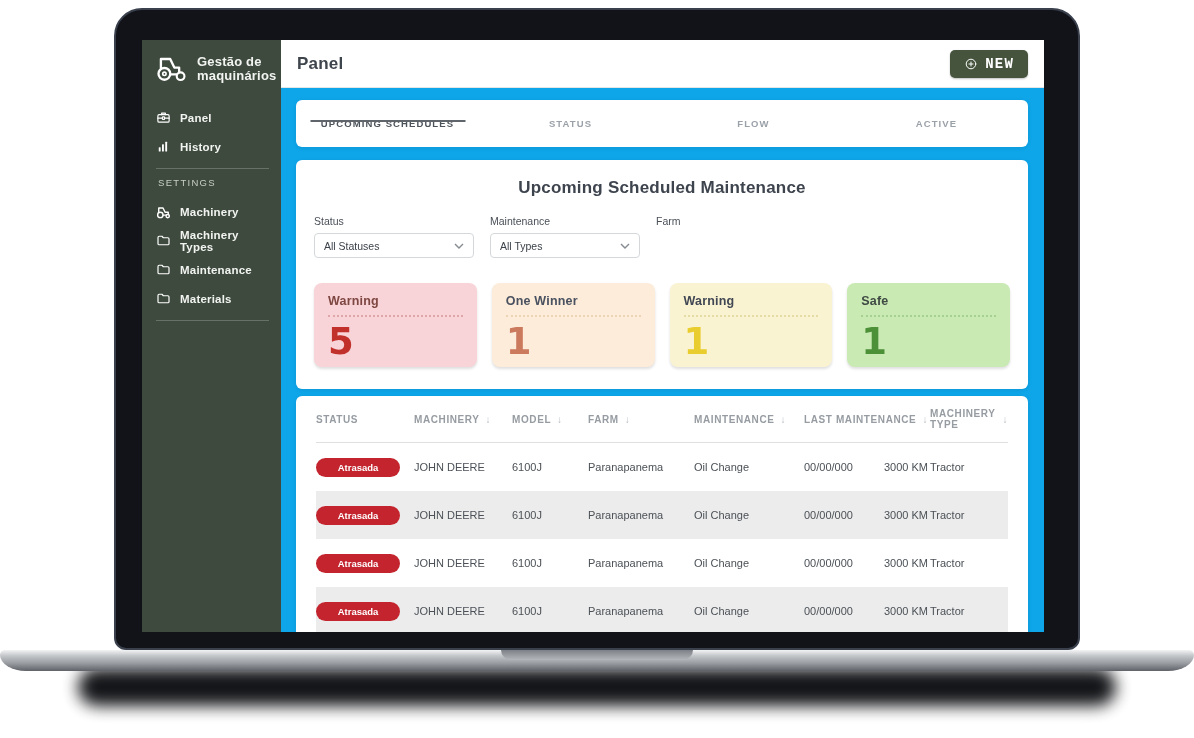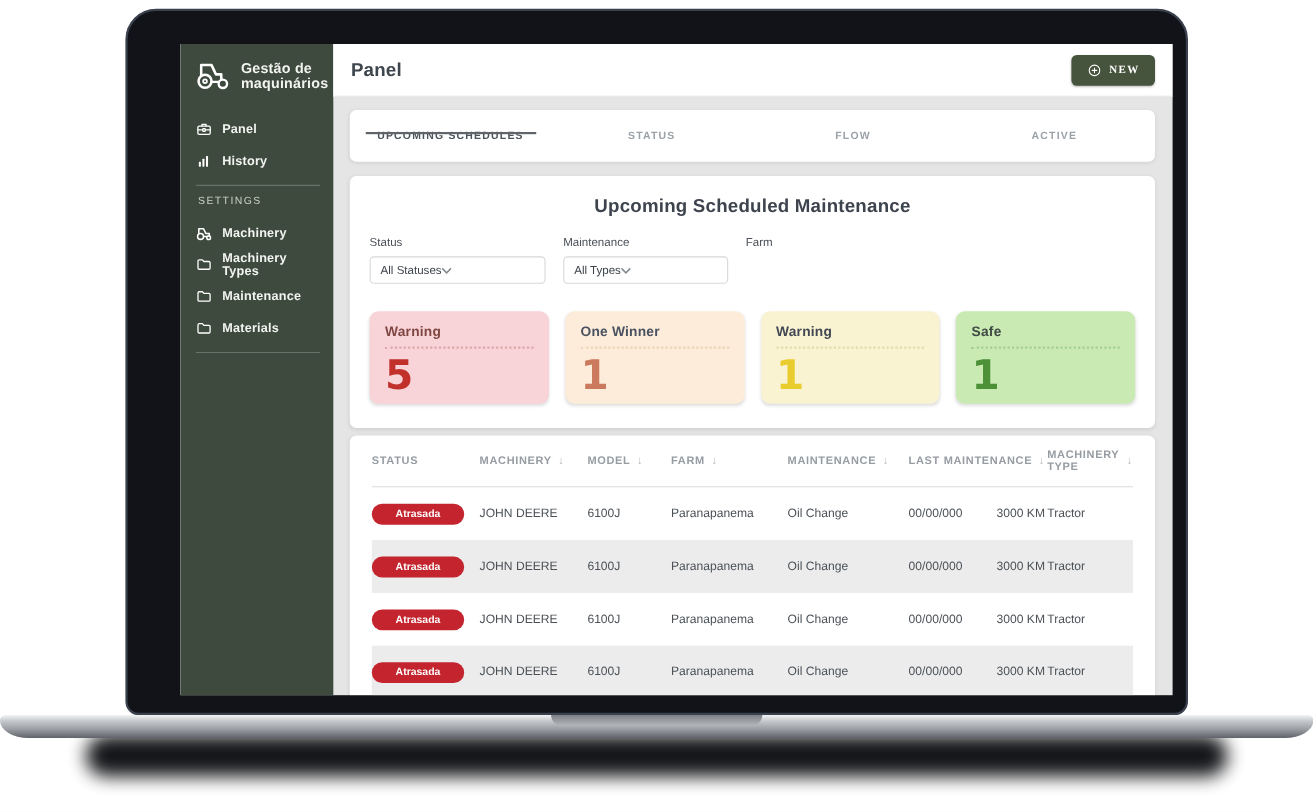--- a/index.html
+++ b/index.html
@@ -14,65 +14,65 @@
                  background:linear-gradient(180deg,#f2f3f4 0%,#c3c6c9 28%,#9a9da2 62%,#5f6268 100%);
                  border-radius:5px 5px 26px 26px / 5px 5px 16px 16px; }
   .deck-notch { position:absolute; left:501px; top:0; width:192px; height:10px;
                 background:linear-gradient(180deg,#7d8187,#b4b7bb);
                 border-radius:0 0 13px 13px; }
   .laptop-screen { position:absolute; left:114px; top:8px; width:966px; height:642px;
                    background:#111318; border:2px solid #3a414d;
                    border-radius:28px 28px 12px 12px; }
 
   
-  .screen { position:absolute; left:164px; top:40px; width:902px; height:592px;
-            background:#e5e5e5; overflow:hidden; }
+  .screen { position:absolute; left:142px; top:40px; width:902px; height:592px;
+            background:#0ea5e9; overflow:hidden; }
 
   
   .sidebar { position:absolute; left:0; top:0; width:139px; height:100%;
              background:#3e4a3d; color:#f2f4f1; }
   .logo { display:flex; align-items:center; gap:8px; padding:14px 10px 10px 13px; }
   .logo-text { font-size:13px; font-weight:800; line-height:14px; letter-spacing:.2px; }
   .side-nav { padding:10px 12px 0 14px; }
   .nav-item { display:flex; align-items:center; gap:9px; height:29px; cursor:pointer; }
   .nav-label { font-size:11.5px; font-weight:600; letter-spacing:.2px; }
   .side-divider { border:none; border-top:1px solid rgba(255,255,255,.22); margin:7px 0; }
   .section-label { font-size:9.5px; font-weight:400; letter-spacing:1.3px;
                    color:#c9cfc6; margin:8px 0 9px 2px; }
 
   
   .topbar { position:absolute; left:139px; top:0; right:0; height:48px; background:#ffffff;
             border-bottom:1px solid #e4e6e6; display:flex; align-items:center;
             justify-content:space-between; padding:0 16px; }
   .page-title { font-size:17px; font-weight:700; color:#3f454d; letter-spacing:.2px; }
   .new-btn { display:flex; align-items:center; gap:7px; background:#46543e; color:#fff;
              border:none; height:28px; padding:0 14px; border-radius:5px; cursor:pointer;
-             font-size:10px; font-weight:700; letter-spacing:1.2px;
-             font-family:Liberation Serif, serif; box-shadow:0 1px 2px rgba(0,0,0,.25); }
+             font-size:14px; font-weight:700; letter-spacing:1.2px;
+             font-family:Liberation Mono, monospace; box-shadow:0 1px 2px rgba(0,0,0,.25); }
 
   
   .content { position:absolute; left:139px; top:48px; right:0; bottom:0;
              padding:12px 16px 0 15px; overflow:hidden; }
   .card { background:#fff; border-radius:6px; box-shadow:0 1px 4px rgba(0,0,0,.09); }
 
   
   .tabs-card { height:47px; display:flex; align-items:center; margin-bottom:13px; }
   .tab { flex:1; display:flex; align-items:center; justify-content:center; position:relative;
          font-size:9.5px; font-weight:600; letter-spacing:1.1px; color:#9ba1a8; cursor:pointer; }
   .tab.active { color:#4d535a; }
   .tab.active::after { content:''; position:absolute; left:50%; transform:translateX(-50%);
                        bottom:7px; width:155px; height:2px; background:#5f656b; }
 
   
   .filter-card { height:229px; margin-bottom:7px; padding:18px 18px 0 18px; }
   .panel-heading { font-size:17px; font-weight:700; color:#3e444e; letter-spacing:.2px;text-align:center; }
   .filters { display:flex; gap:16px; margin-top:17px; }
   .filter-label { font-size:10.5px; color:#4a5058; margin-bottom:6px; }
   .select { height:25px; border:1px solid #d5d8da; border-radius:4px; background:#fff;
-            display:flex; align-items:center; 
+            display:flex; align-items:center; justify-content:space-between;
             padding:0 9px; cursor:pointer; }
   .select-value { font-size:10.5px; color:#3c424a; }
   .fg-status .select { width:160px; } .fg-maint .select { width:150px; } .fg-farm { flex:1; }
 
   .stats { display:flex; gap:15px; margin-top:25px; }
   .stat-card { flex:1; height:84px; border-radius:8px; padding:11px 14px 0 14px;
                box-shadow:0 2px 3px rgba(0,0,0,.13); }
   .stat-label { font-size:12.5px; font-weight:700; letter-spacing:.2px;
                 padding-bottom:7px; border-bottom:2px dotted rgba(0,0,0,.18); }
   .stat-value { font-family:"DejaVu Sans","Liberation Sans",sans-serif;

